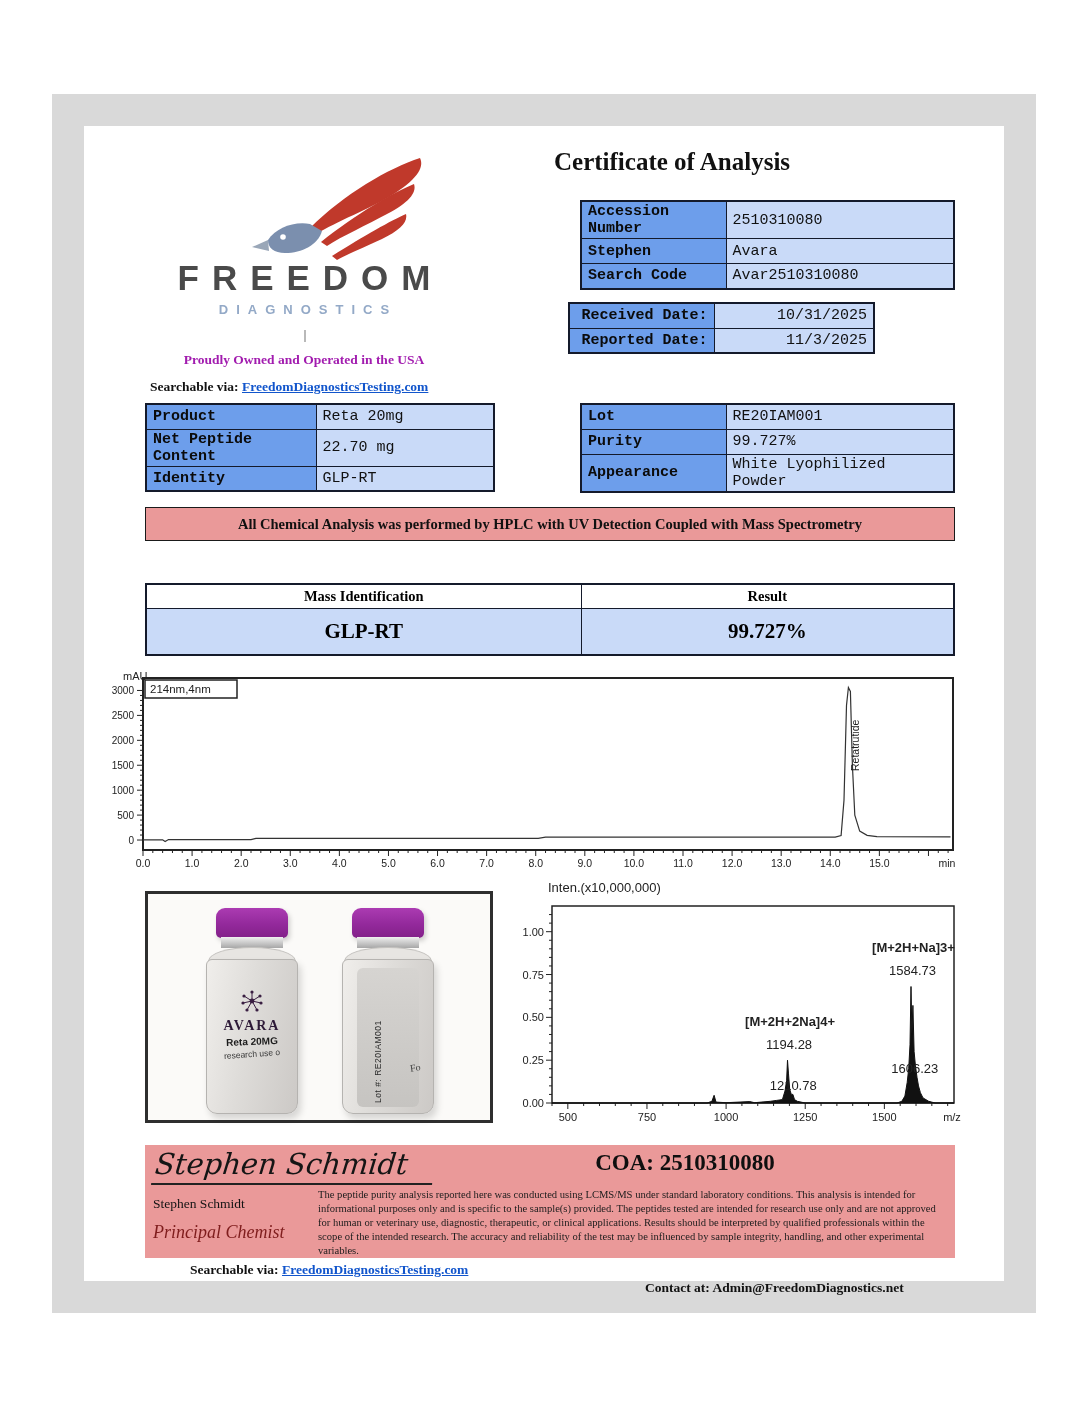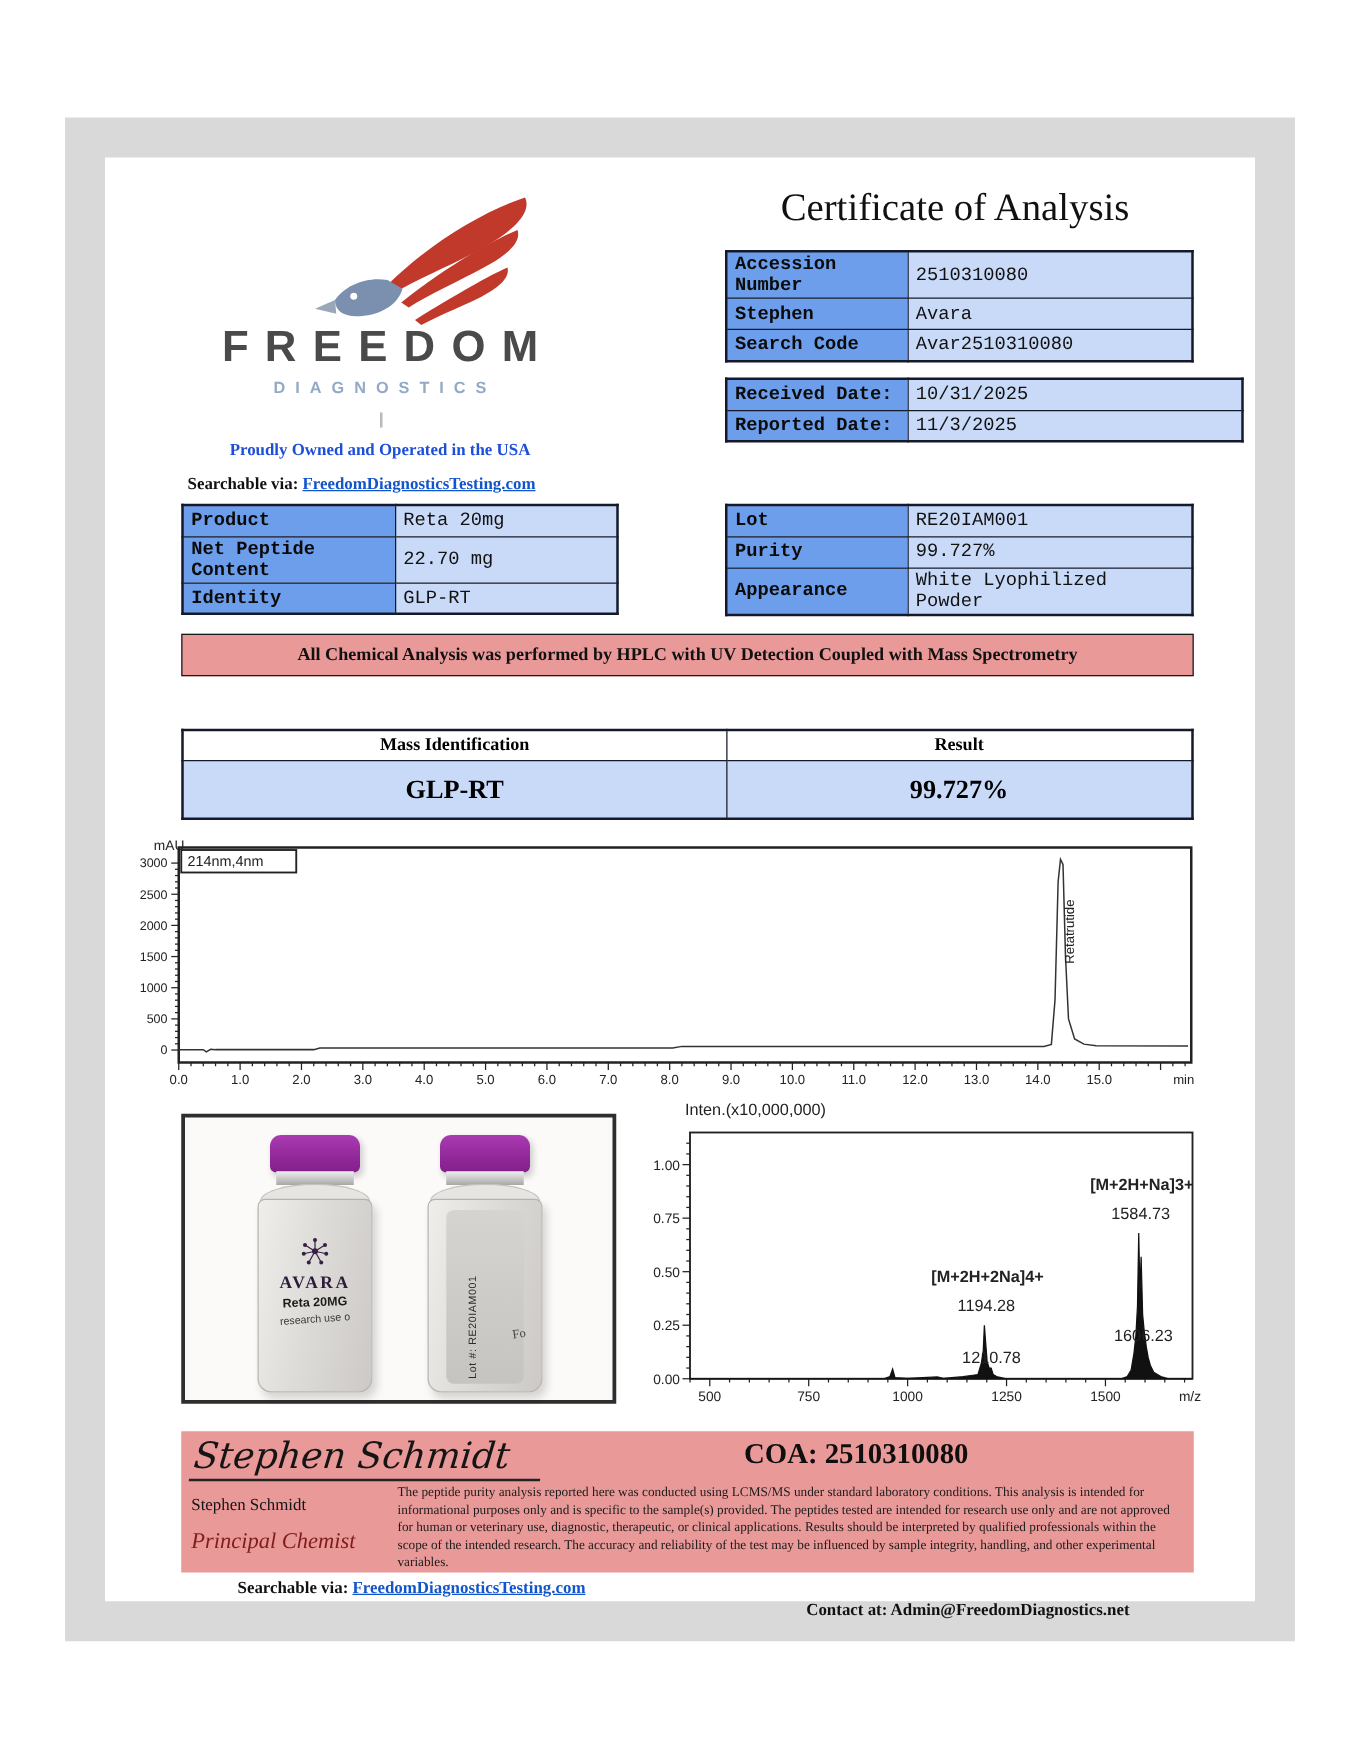--- a/index.html
+++ b/index.html
@@ -9,35 +9,35 @@
   .inner { position:absolute; left:32px; top:32px; width:920px; height:1155px; background:#ffffff; }
 
   
   .logo-block { position:absolute; left:60px; top:0; width:320px; text-align:center; }
   .eagle-svg { position:absolute; left:80px; top:30px; width:220px; height:120px; }
   .logo-word { position:absolute; left:0; top:132px; width:320px; font-family:"Liberation Sans", sans-serif;
                font-weight:bold; font-size:35px; color:#4a4a4a; letter-spacing:13px; text-indent:13px; }
   .logo-sub  { position:absolute; left:0; top:176px; width:320px; font-family:"Liberation Sans", sans-serif;
                font-weight:bold; font-size:13px; color:#93a9c7; letter-spacing:8px; text-indent:8px; }
   .logo-divider { position:absolute; left:160px; top:204px; width:2px; height:12px; background:#b9b9b9; }
-  .tagline { position:absolute; left:0; top:226px; width:320px; font-weight:bold; font-size:13.5px; color:#1d4ed8; }
+  .tagline { position:absolute; left:0; top:226px; width:320px; font-weight:bold; font-size:13.5px; color:#a21caf; }
   .search-line { position:absolute; left:66px; top:253px; width:380px; font-weight:bold; font-size:13.5px; color:#111; text-align:left; }
   a.doc-link { color:#1155cc; text-decoration:underline; font-weight:bold; cursor:pointer; }
 
   
-  .doc-title { position:absolute; left:470px; top:22px; width:420px; text-align:center;
-               font-size:31px; font-weight:normal; color:#111; }
+  .doc-title { position:absolute; left:470px; top:22px; width:420px; 
+               font-size:25px; font-weight:bold; color:#111; }
 
   
   table.kv { position:absolute; border-collapse:collapse; border:2px solid #141a2b; table-layout:fixed;font-family:Liberation Mono, monospace; }
   table.kv td { border:1px solid #141a2b; height:25px; padding:1px 6px; font-size:15px; vertical-align:middle; }
   table.kv td.k { background:#6d9eeb; font-weight:bold; color:#0b0b0b; }
   table.kv td.v { background:#c9daf8; color:#111; }
   #tbl-info   { left:496px; top:74px;  width:375px; }
-  #tbl-dates  { left:496px; top:176px; width:415px; }
+  #tbl-dates  { left:484px; top:176px; width:307px;text-align:right; }
   #tbl-prod   { left:61px;  top:277px; width:350px; }
   #tbl-lot    { left:496px; top:277px; width:375px; }
 
   
   .banner { position:absolute; left:61px; top:381px; width:810px; height:34px; background:#ea9999;
             border:1.5px solid #1a1a1a; display:flex; align-items:center; justify-content:center;
             font-weight:bold; font-size:14.5px; color:#111; text-align:center; }
 
   
   table.mass { position:absolute; left:61px; top:457px; width:810px; border-collapse:collapse; border:2px solid #141a2b; table-layout:fixed; }

